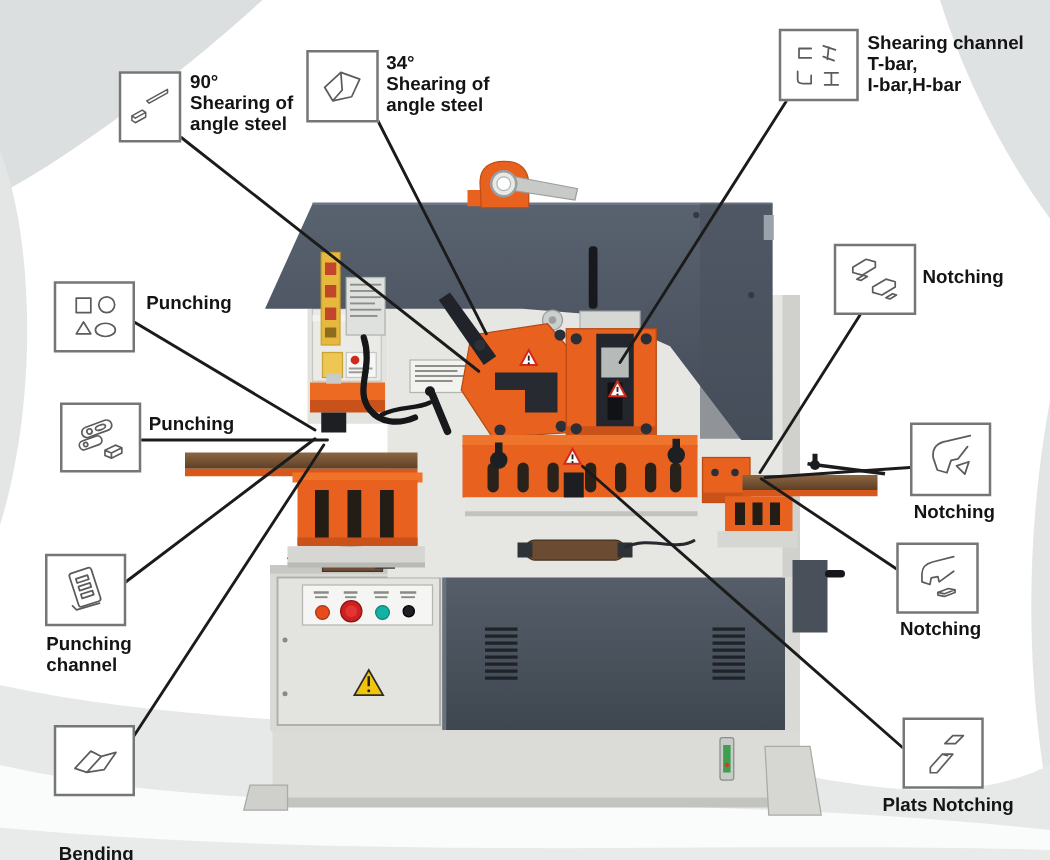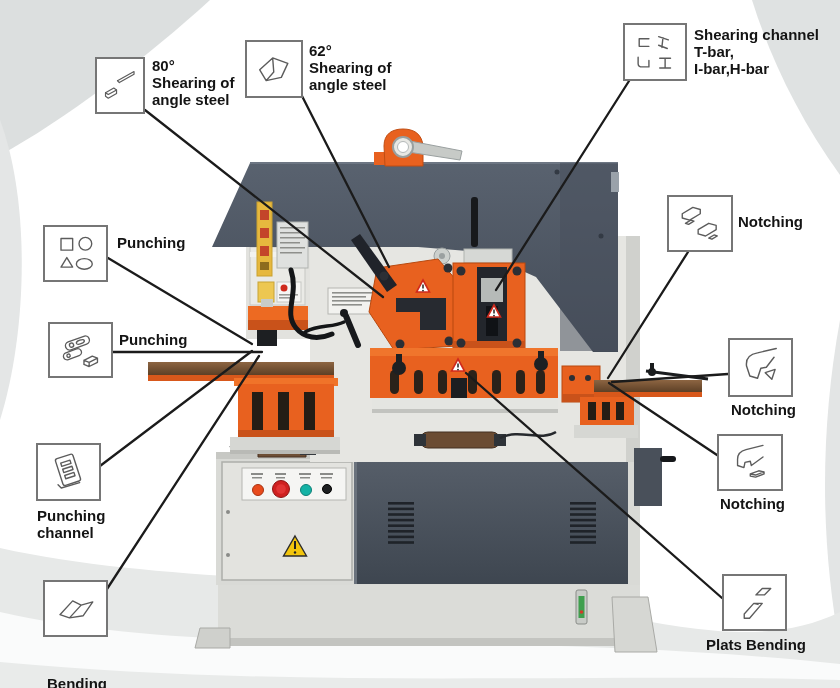--- a/index.html
+++ b/index.html
@@ -367,26 +367,26 @@
     </svg>
   </div>
   <div class="lbl-box" style="left:722px;top:574px;width:65px;height:57px">
     <svg viewBox="0 0 44 44" class="icon-stroke">
       <path d="M23 15 l6 -6 h8 l-6 6 z"></path>
       <path d="M12 33 l9 -10 h8 L17 37 h-5 z M21 23 l4 1"></path>
     </svg>
   </div>
 
   <div class="lbl-text" style="left:152px;top:57px">
-    <div>80°</div>
+    <div>90°</div>
     <div>Shearing of</div>
     <div>angle steel</div>
   </div>
   <div class="lbl-text" style="left:309px;top:42px">
-    <div>62°</div>
+    <div>34°</div>
     <div>Shearing of</div>
     <div>angle steel</div>
   </div>
   <div class="lbl-text" style="left:694px;top:26px">
     <div>Shearing channel</div>
     <div>T-bar,</div>
     <div>I-bar,H-bar</div>
   </div>
   <div class="lbl-text" style="left:117px;top:234px">
     <div>Punching</div>
@@ -404,16 +404,16 @@
   <div class="lbl-text" style="left:738px;top:213px">
     <div>Notching</div>
   </div>
   <div class="lbl-text" style="left:731px;top:401px">
     <div>Notching</div>
   </div>
   <div class="lbl-text" style="left:720px;top:495px">
     <div>Notching</div>
   </div>
   <div class="lbl-text" style="left:706px;top:636px">
-    <div>Plats Bending</div>
+    <div>Plats Notching</div>
   </div>
 
 </div>
 
 </body></html>

